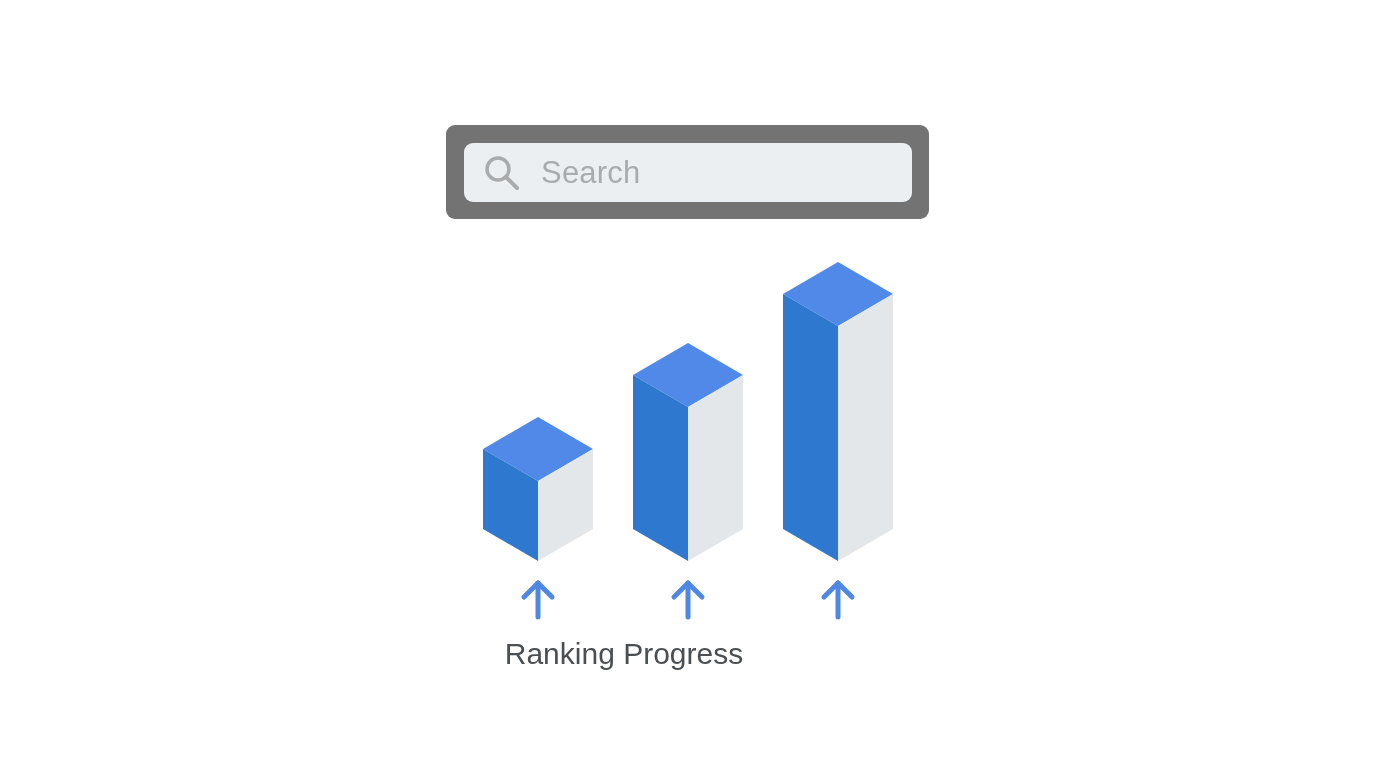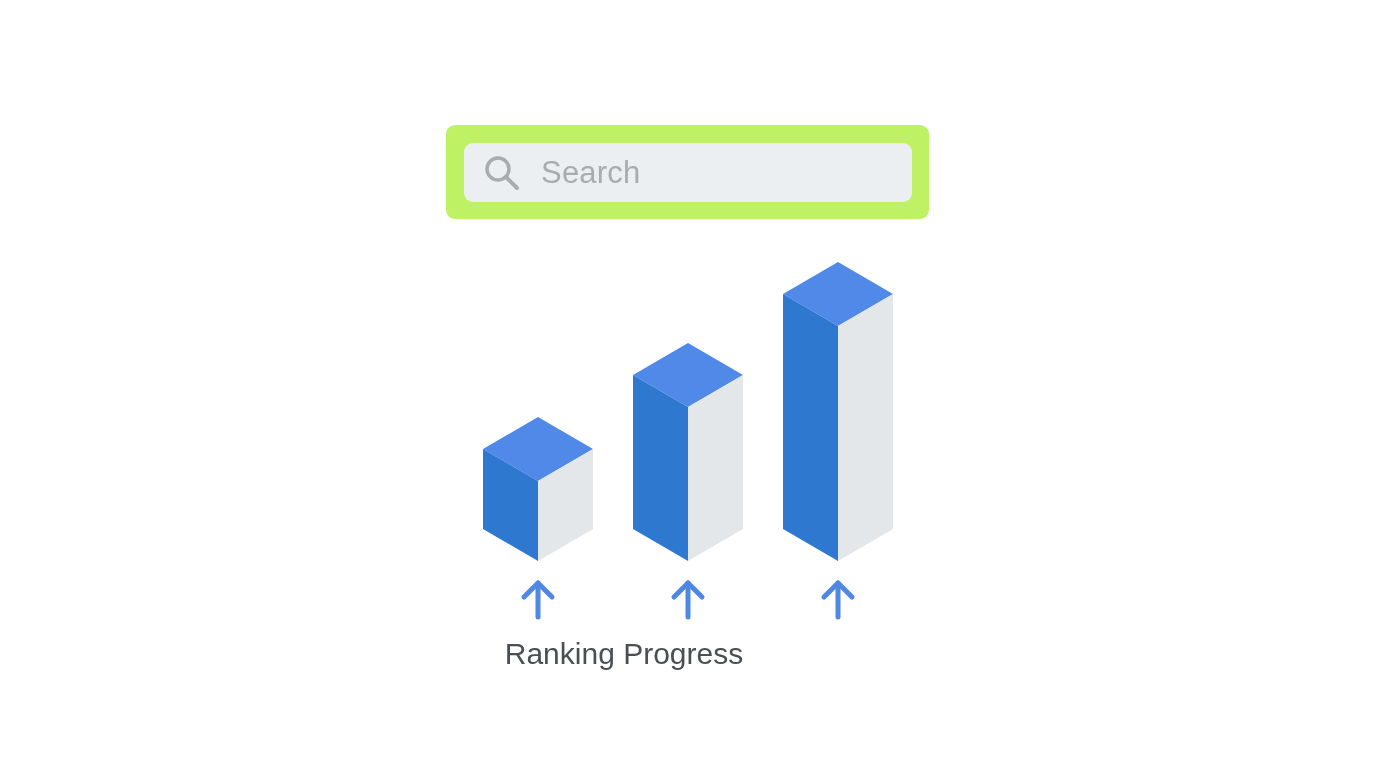--- a/index.html
+++ b/index.html
@@ -15,21 +15,21 @@
       position: relative;
       width: 1376px;
       height: 768px;
     }
     .search-frame {
       position: absolute;
       left: 446px;
       top: 125px;
       width: 483px;
       height: 94px;
-      background: #bef264;
+      background: #737373;
       border-radius: 9px;
       box-sizing: border-box;
     }
     .search-field {
       position: absolute;
       left: 18px;
       top: 18px;
       width: 448px;
       height: 59px;
       background: #eceff1;

